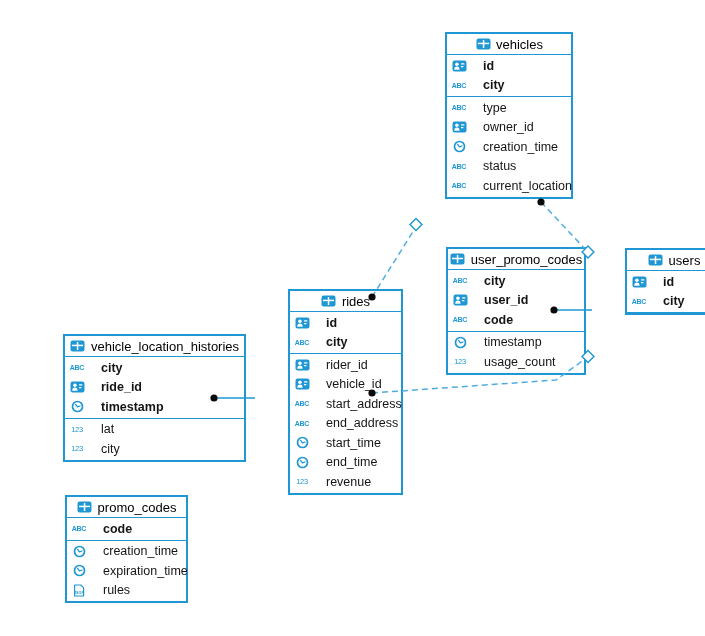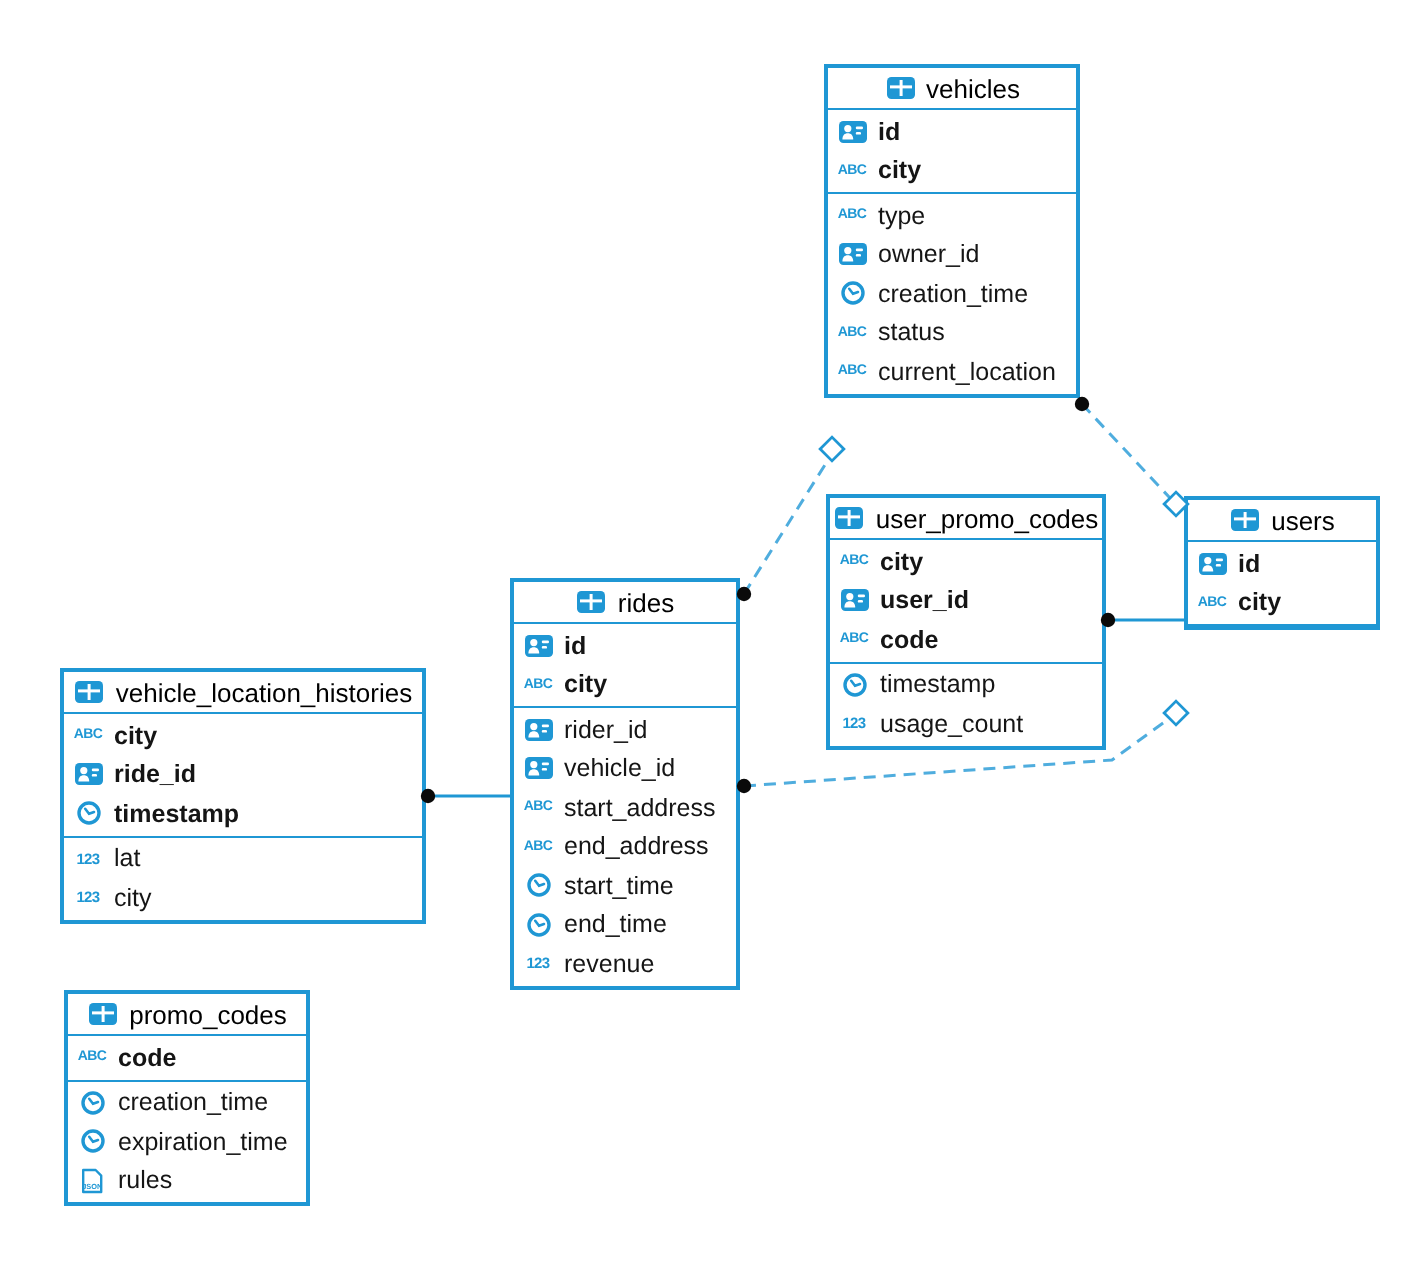--- a/index.html
+++ b/index.html
@@ -13,42 +13,43 @@
     background:#ffffff;
     font-family:"Liberation Sans", sans-serif;
     position:relative;
     overflow:hidden;
   }
   .canvas{position:absolute;inset:0;}
   .table{
     position:absolute;
     background:#fff;
     border:2px solid var(--accent);
+    margin-left:33px;
   }
   .t-header{
     height:21px;
     display:flex;align-items:center;justify-content:center;gap:5px;
     border-bottom:1.5px solid var(--accent);
     font-size:13px;color:#000;
     white-space:nowrap;
     padding:0 3px;
   }
   .t-pk{padding:1px 0;border-bottom:1.5px solid var(--accent);}
   .t-cols{padding:1px 0;text-align:center;}
   .col-row{
     height:19.5px;
-    display:flex;align-items:center;gap:5px;
+    display:flex;align-items:center;gap:16px;
     padding:0 4px;
     font-size:12.5px;color:var(--text);
     white-space:nowrap;
   }
   .col-row.pk{font-weight:bold;}
   .ic{width:16px;display:flex;justify-content:center;align-items:center;flex:none;}
   .txt-ic{font-size:7px;font-weight:bold;color:var(--accent);letter-spacing:-0.3px;}
-  .num-ic{font-size:7.5px;font-weight:bold;color:var(--accent);letter-spacing:-0.3px;}
+  .num-ic{font-size:7.5px;font-weight:normal;color:var(--accent);letter-spacing:-0.3px;}
   svg.overlay{
     position:absolute;left:0;top:0;
     pointer-events:none;
   }
   .dash{stroke:var(--dash);stroke-width:1.5;stroke-dasharray:6 4;fill:none;}
   .solid{stroke:var(--accent);stroke-width:1.5;fill:none;}
   .dmd{fill:#fff;stroke:var(--accent);stroke-width:1.4;}
   .dot{fill:#0a0a0a;}
 </style>
 </head>

